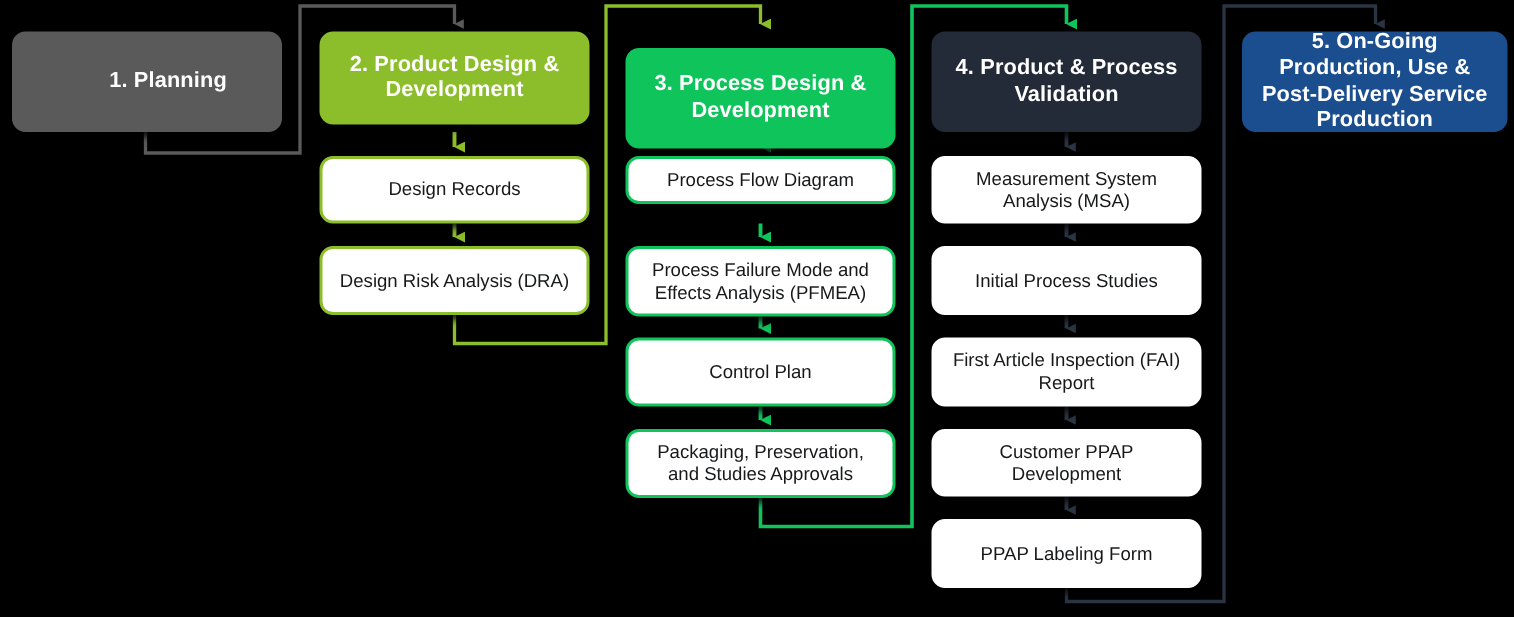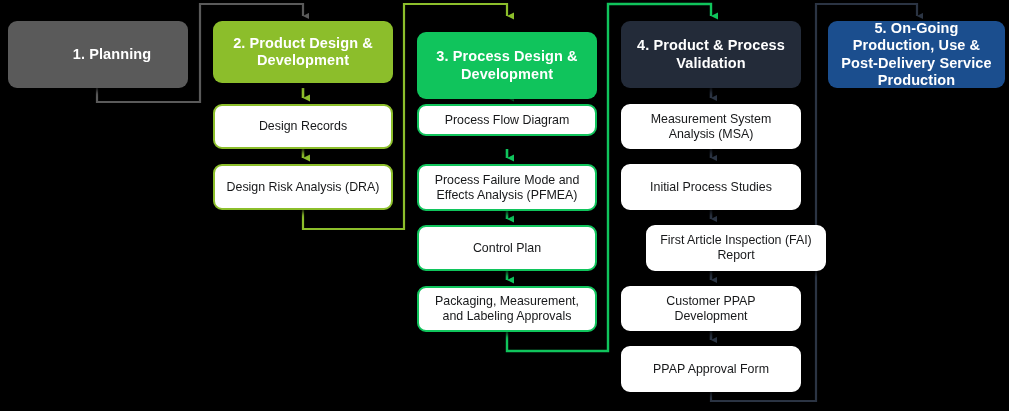--- a/index.html
+++ b/index.html
@@ -160,39 +160,39 @@
   <div class="node item c3" style="left:417px; top:104px; width:180px; height:32px;">
     <span class="node-text">Process Flow Diagram</span>
   </div>
   <div class="node item c3" style="left:417px; top:164px; width:180px; height:47px;">
     <span class="node-text">Process Failure Mode and Effects Analysis (PFMEA)</span>
   </div>
   <div class="node item c3" style="left:417px; top:225px; width:180px; height:46px;">
     <span class="node-text">Control Plan</span>
   </div>
   <div class="node item c3" style="left:417px; top:286px; width:180px; height:46px;">
-    <span class="node-text">Packaging, Measurement, and Labeling Approvals</span>
+    <span class="node-text">Packaging, Preservation, and Studies Approvals</span>
   </div>
 
   <div class="node phase p4" style="left:621px; top:21px; width:180px; height:67px;">
     <span class="node-text">4. Product &amp; Process Validation</span>
   </div>
   <div class="node item c4" style="left:621px; top:104px; width:180px; height:45px;">
     <span class="node-text">Measurement System Analysis (MSA)</span>
   </div>
   <div class="node item c4" style="left:621px; top:164px; width:180px; height:46px;">
     <span class="node-text">Initial Process Studies</span>
   </div>
-  <div class="node item c4" style="left:646px; top:225px; width:180px; height:46px;">
+  <div class="node item c4" style="left:621px; top:225px; width:180px; height:46px;">
     <span class="node-text">First Article Inspection (FAI) Report</span>
   </div>
   <div class="node item c4" style="left:621px; top:286px; width:180px; height:45px;">
     <span class="node-text">Customer PPAP Development</span>
   </div>
   <div class="node item c4" style="left:621px; top:346px; width:180px; height:46px;">
-    <span class="node-text">PPAP Approval Form</span>
+    <span class="node-text">PPAP Labeling Form</span>
   </div>
 
   <div class="node phase p5" style="left:828px; top:21px; width:177px; height:67px;">
     <span class="node-text">5. On-Going Production, Use &amp; Post-Delivery Service Production</span>
   </div>
 
 </div>
 
 </body></html>

